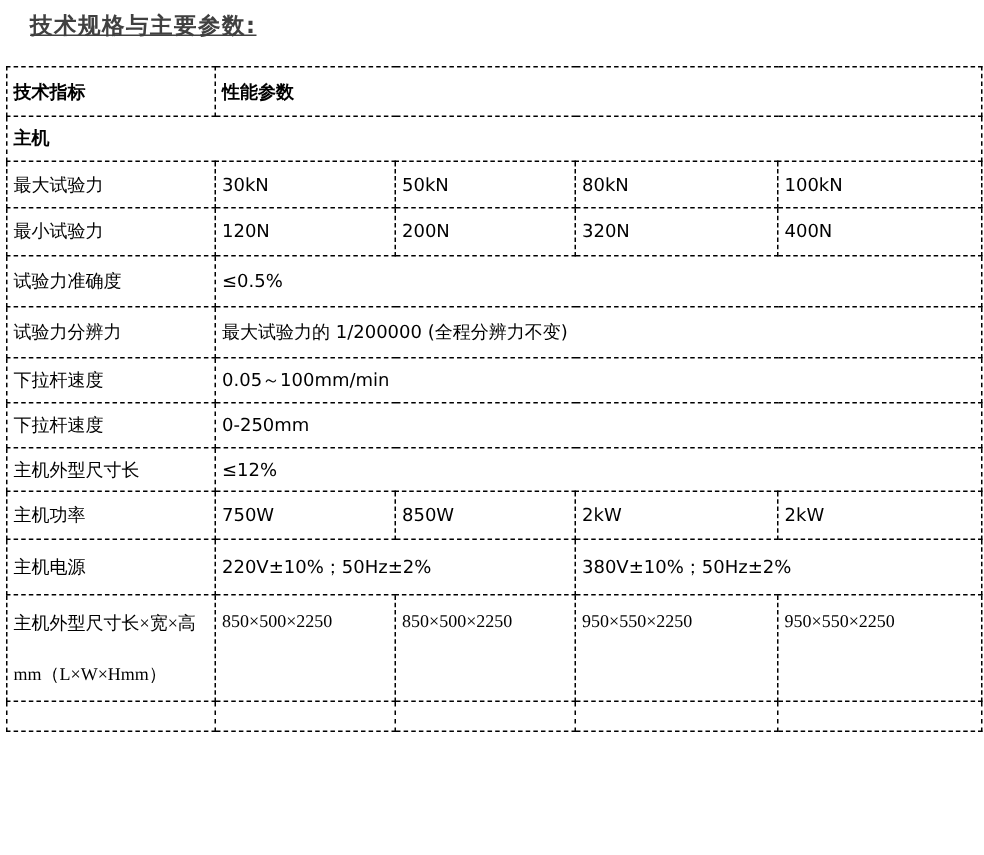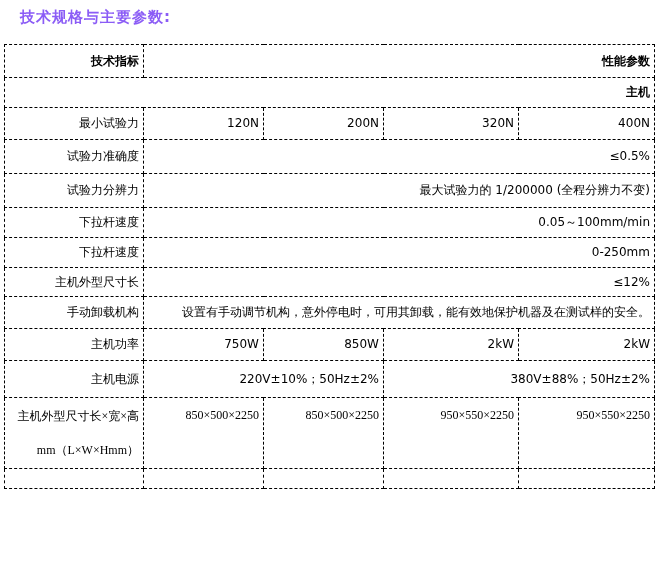--- a/index.html
+++ b/index.html
@@ -16,42 +16,43 @@
     font-family: "DejaVu Sans", sans-serif;
     color: #000000;
   }
   .title {
     position: absolute;
     left: 20px;
     top: 8px;
     margin: 0;
     font-size: 15px;
     font-weight: bold;
-    color: #8b5cf6;
+    color: #404040;
     letter-spacing: 1px;
+    text-decoration: underline;
   }
   .table-clip {
     position: absolute;
     left: 4px;
     top: 44px;
     width: 652px;
     height: 526px;
     overflow: hidden;
   }
   table.spec-table {
     border-collapse: collapse;
     table-layout: fixed;
     width: 650px;
     font-size: 12px;
     color: #000000;
   }
   table.spec-table td {
     border: 1px dashed #000000;
     padding: 1px 4px;
-    text-align: right;
+    text-align: left;
     vertical-align: middle;
     overflow: hidden;
     line-height: 1.35;
   }
   td.label {
     text-align: left;
     padding-left: 8px;
   }
   td.left-val {
     text-align: left;
@@ -97,20 +98,27 @@
           <tr class="h33">
         <td class="label bold">技术指标</td>
         <td colspan="4" class="bold">性能参数</td>
       </tr>
 
       <tr class="h30">
         <td colspan="5" class="label bold">主机</td>
       </tr>
 
 
+      <tr class="h31">
+        <td class="label">最大试验力</td>
+        <td>30kN</td>
+        <td>50kN</td>
+        <td>80kN</td>
+        <td>100kN</td>
+      </tr>
 
       <tr class="h32">
         <td class="label">最小试验力</td>
         <td>120N</td>
         <td>200N</td>
         <td>320N</td>
         <td>400N</td>
       </tr>
 
       <tr class="h34">
@@ -131,38 +139,34 @@
       <tr class="h30">
         <td class="label">下拉杆速度</td>
         <td colspan="4">0-250mm</td>
       </tr>
 
       <tr class="h29">
         <td class="label">主机外型尺寸长</td>
         <td colspan="4">≤12%</td>
       </tr>
 
-      <tr class="h32">
-        <td class="label">手动卸载机构</td>
-        <td colspan="4" class="left-val">设置有手动调节机构，意外停电时，可用其卸载，能有效地保护机器及在测试样的安全。</td>
-      </tr>
 
 
       <tr class="h32">
         <td class="label">主机功率</td>
         <td>750W</td>
         <td>850W</td>
         <td>2kW</td>
         <td>2kW</td>
       </tr>
 
       <tr class="h37">
         <td class="label">主机电源</td>
         <td colspan="2">220V±10%；50Hz±2%</td>
-        <td colspan="2">380V±88%；50Hz±2%</td>
+        <td colspan="2">380V±10%；50Hz±2%</td>
       </tr>
 
       <tr class="h62 row-dim">
         <td class="label">主机外型尺寸长×宽×高 mm（L×W×Hmm）</td>
         <td>850×500×2250</td>
         <td>850×500×2250</td>
         <td>950×550×2250</td>
         <td>950×550×2250</td>
       </tr>
 

